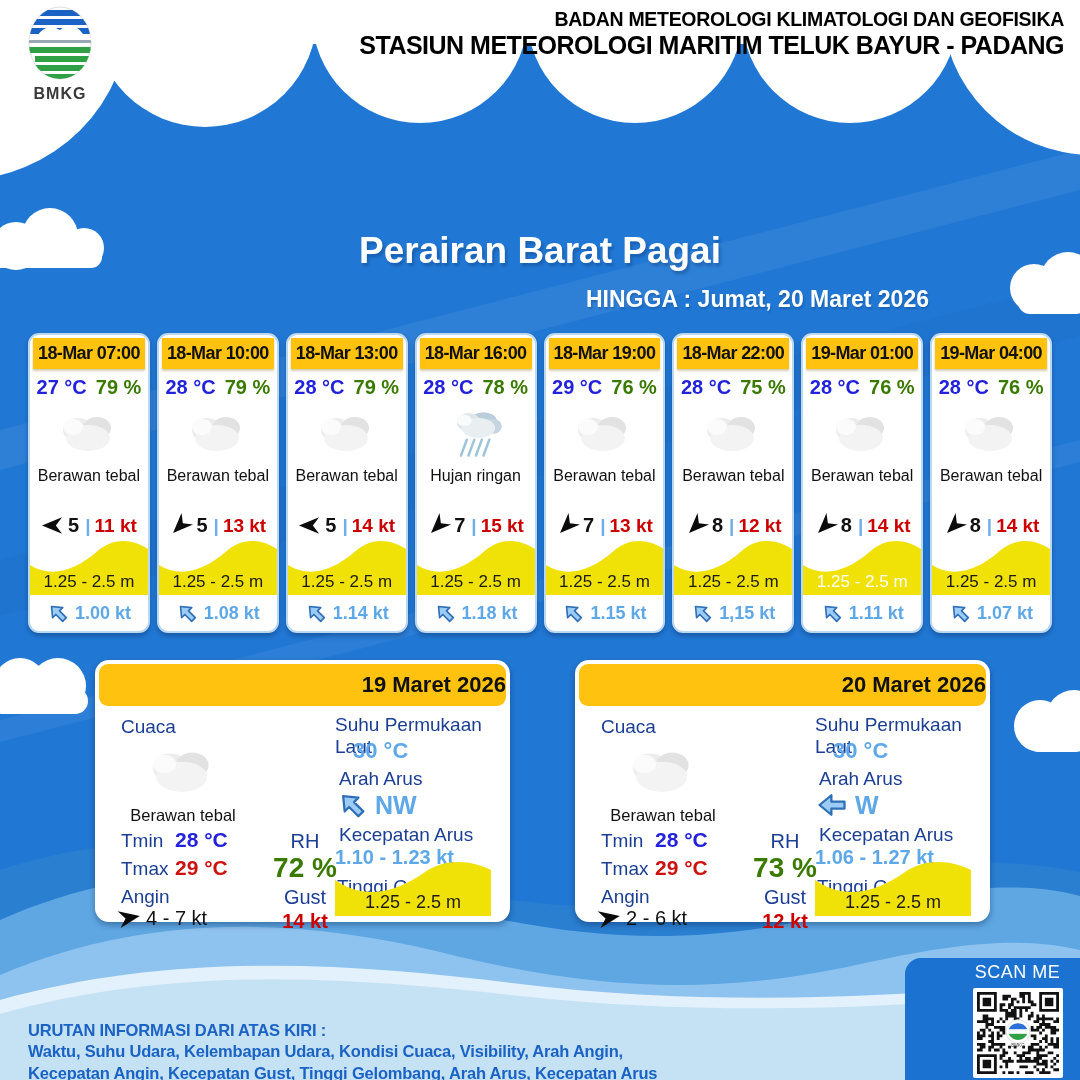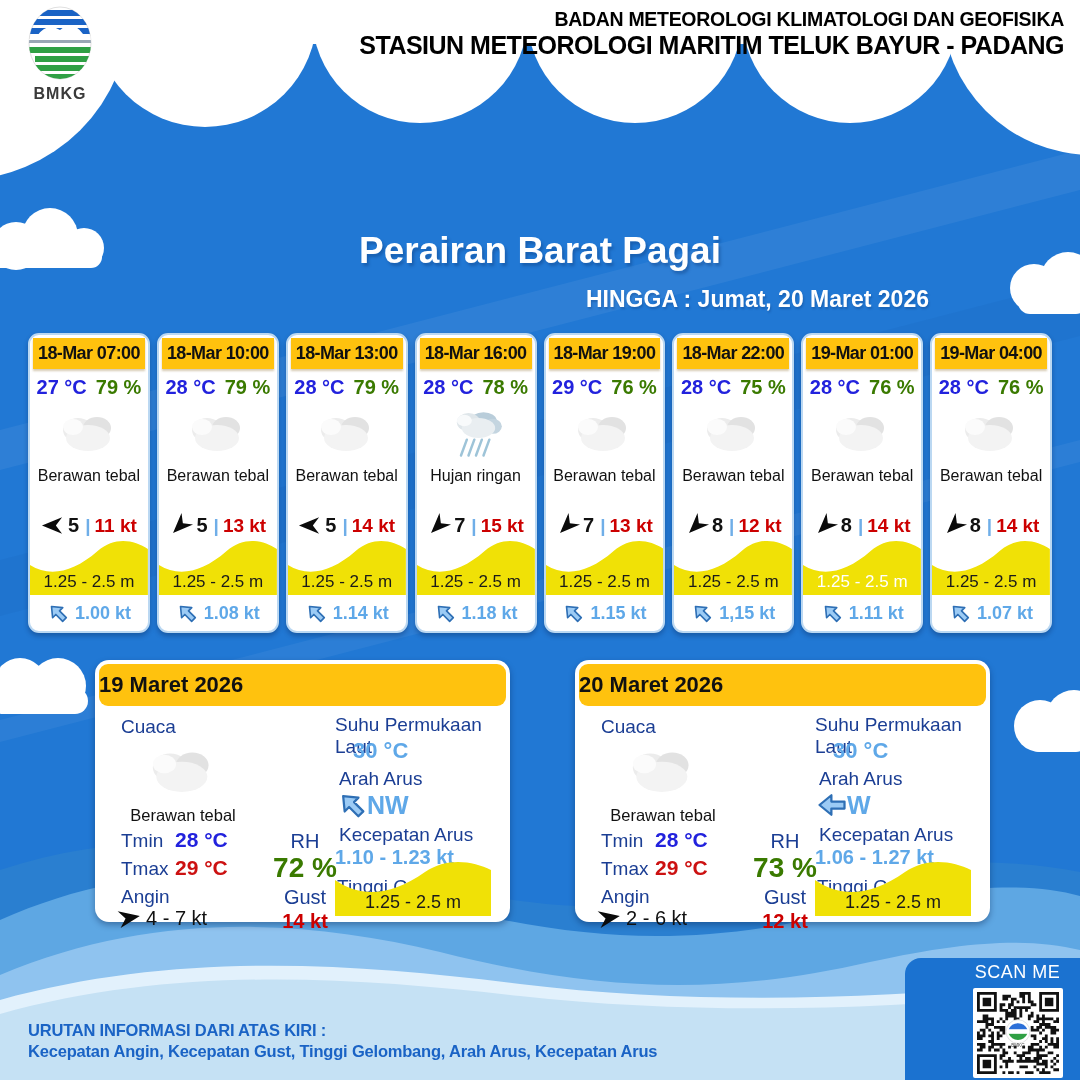--- a/index.html
+++ b/index.html
@@ -47,41 +47,41 @@
   .wavetext{position:absolute;left:0;bottom:3px;width:100%;text-align:center;font-size:17px;color:#1a1a1a;}
   .hcur{height:36px;display:flex;align-items:center;justify-content:center;gap:6px;}
   .carr{width:22px;height:22px;transform-origin:center;}
   .ctext{font-size:18px;font-weight:bold;color:#5FA8E8;}
 
   
   #daily-row{left:95px;top:660px;display:flex;gap:65px;z-index:3;}
   .dcard{position:relative;width:415px;height:262px;background:#fff;border-radius:14px;
     box-shadow:0 3px 6px rgba(0,20,60,.35);}
   .dhead{position:absolute;left:4px;right:4px;top:4px;height:42px;line-height:42px;background:#FFC20E;
-    border-radius:9px;text-align:left;font-size:22px;font-weight:bold;color:#111;}
+    border-radius:9px;text-align:right;font-size:22px;font-weight:bold;color:#111;}
   .dlabel{position:absolute;color:#1B3E94;font-size:19px;}
   .dcard .cuaca{left:26px;top:56px;}
   .dcard .dicon{position:absolute;left:44px;top:82px;width:88px;height:58px;}
   .dcard .dcond{position:absolute;left:8px;top:146px;width:160px;text-align:center;font-size:16.5px;color:#111;}
   .dcard .tmin-l{left:26px;top:170px;}
   .dcard .tmin-v{position:absolute;left:80px;top:168px;font-size:21px;font-weight:bold;color:#2222DD;}
   .dcard .tmax-l{left:26px;top:198px;}
   .dcard .tmax-v{position:absolute;left:80px;top:196px;font-size:21px;font-weight:bold;color:#CC1111;}
   .dcard .angin-l{left:26px;top:226px;}
   .dcard .dwind{position:absolute;left:22px;top:246px;display:flex;align-items:center;gap:5px;}
   .darr{width:24px;height:24px;transform-origin:center;}
   .dcard .dwind span{font-size:20px;font-weight:normal;color:#111;}
   .dcard .rh-l{left:178px;top:170px;width:64px;text-align:center;font-size:20px;}
   .dcard .rh-v{position:absolute;left:170px;top:192px;width:80px;text-align:center;font-size:28px;font-weight:bold;color:#3A7A00;}
   .dcard .gust-l{left:178px;top:226px;width:64px;text-align:center;font-size:20px;}
   .dcard .gust-v{position:absolute;left:178px;top:250px;width:64px;text-align:center;font-size:20px;font-weight:bold;color:#CC0000;}
   .dcard .sst-l{left:240px;top:54px;width:170px;font-size:19px;}
   .dcard .sst-v{position:absolute;left:258px;top:78px;font-size:22px;font-weight:bold;color:#5FA8E8;}
   .dcard .arah-l{left:244px;top:108px;}
-  .dcard .arus-dir{position:absolute;left:242px;top:130px;display:flex;align-items:center;}
+  .dcard .arus-dir{position:absolute;left:242px;top:130px;display:flex;align-items:center;gap:8px;}
   .dcarr{width:30px;height:30px;transform-origin:center;}
   .arus-dir span{font-size:25px;font-weight:bold;color:#5FA8E8;}
   .dcard .kec-l{left:244px;top:164px;}
   .dcard .kec-v{position:absolute;left:240px;top:186px;font-size:20px;font-weight:bold;color:#5FA8E8;}
   .dcard .tg-l{left:242px;top:216px;}
   .dcard .dwave{position:absolute;left:240px;top:238px;width:156px;height:0;}
   .dcard .dwavein{position:relative;width:156px;height:56px;margin-top:-38px;}
   .dwavein svg{position:absolute;left:0;top:0;width:100%;height:100%;}
   .dwavein .wavetext{font-size:18px;}
 
@@ -574,20 +574,21 @@
             </svg>
             <span class="wavetext">1.25 - 2.5 m</span>
           </div>
         </div>
       </div>
 
   </div>
 
   <div class="abs" id="footer-text">
     <div>URUTAN INFORMASI DARI ATAS KIRI :</div>
+    <div>Waktu, Suhu Udara, Kelembapan Udara, Kondisi Cuaca, Visibility, Arah Angin,</div>
     <div>Kecepatan Angin, Kecepatan Gust, Tinggi Gelombang, Arah Arus, Kecepatan Arus</div>
   </div>
 
   <div class="abs" id="qr-panel">
     <div class="scanme">SCAN ME</div>
     <div id="qr-box">
       <svg id="qr-svg" viewBox="0 0 29 29">
           <path d="M0 0h1v1h-1zM1 0h1v1h-1zM2 0h1v1h-1zM3 0h1v1h-1zM4 0h1v1h-1zM5 0h1v1h-1zM6 0h1v1h-1zM0 1h1v1h-1zM6 1h1v1h-1zM0 2h1v1h-1zM2 2h1v1h-1zM3 2h1v1h-1zM4 2h1v1h-1zM6 2h1v1h-1zM0 3h1v1h-1zM2 3h1v1h-1zM3 3h1v1h-1zM4 3h1v1h-1zM6 3h1v1h-1zM0 4h1v1h-1zM2 4h1v1h-1zM3 4h1v1h-1zM4 4h1v1h-1zM6 4h1v1h-1zM0 5h1v1h-1zM6 5h1v1h-1zM0 6h1v1h-1zM1 6h1v1h-1zM2 6h1v1h-1zM3 6h1v1h-1zM4 6h1v1h-1zM5 6h1v1h-1zM6 6h1v1h-1zM22 0h1v1h-1zM23 0h1v1h-1zM24 0h1v1h-1zM25 0h1v1h-1zM26 0h1v1h-1zM27 0h1v1h-1zM28 0h1v1h-1zM22 1h1v1h-1zM28 1h1v1h-1zM22 2h1v1h-1zM24 2h1v1h-1zM25 2h1v1h-1zM26 2h1v1h-1zM28 2h1v1h-1zM22 3h1v1h-1zM24 3h1v1h-1zM25 3h1v1h-1zM26 3h1v1h-1zM28 3h1v1h-1zM22 4h1v1h-1zM24 4h1v1h-1zM25 4h1v1h-1zM26 4h1v1h-1zM28 4h1v1h-1zM22 5h1v1h-1zM28 5h1v1h-1zM22 6h1v1h-1zM23 6h1v1h-1zM24 6h1v1h-1zM25 6h1v1h-1zM26 6h1v1h-1zM27 6h1v1h-1zM28 6h1v1h-1zM0 22h1v1h-1zM1 22h1v1h-1zM2 22h1v1h-1zM3 22h1v1h-1zM4 22h1v1h-1zM5 22h1v1h-1zM6 22h1v1h-1zM0 23h1v1h-1zM6 23h1v1h-1zM0 24h1v1h-1zM2 24h1v1h-1zM3 24h1v1h-1zM4 24h1v1h-1zM6 24h1v1h-1zM0 25h1v1h-1zM2 25h1v1h-1zM3 25h1v1h-1zM4 25h1v1h-1zM6 25h1v1h-1zM0 26h1v1h-1zM2 26h1v1h-1zM3 26h1v1h-1zM4 26h1v1h-1zM6 26h1v1h-1zM0 27h1v1h-1zM6 27h1v1h-1zM0 28h1v1h-1zM1 28h1v1h-1zM2 28h1v1h-1zM3 28h1v1h-1zM4 28h1v1h-1zM5 28h1v1h-1zM6 28h1v1h-1zM15 0h1v1h-1zM16 0h1v1h-1zM17 0h1v1h-1zM18 0h1v1h-1zM9 1h1v1h-1zM10 1h1v1h-1zM11 1h1v1h-1zM15 1h1v1h-1zM16 1h1v1h-1zM18 1h1v1h-1zM9 2h1v1h-1zM10 2h1v1h-1zM12 2h1v1h-1zM13 2h1v1h-1zM16 2h1v1h-1zM18 2h1v1h-1zM12 3h1v1h-1zM14 3h1v1h-1zM16 3h1v1h-1zM18 3h1v1h-1zM19 3h1v1h-1zM8 4h1v1h-1zM9 4h1v1h-1zM11 4h1v1h-1zM12 4h1v1h-1zM19 4h1v1h-1zM20 4h1v1h-1zM8 5h1v1h-1zM11 5h1v1h-1zM13 5h1v1h-1zM14 5h1v1h-1zM15 5h1v1h-1zM16 5h1v1h-1zM17 5h1v1h-1zM18 5h1v1h-1zM8 6h1v1h-1zM9 6h1v1h-1zM10 6h1v1h-1zM12 6h1v1h-1zM13 6h1v1h-1zM15 6h1v1h-1zM17 6h1v1h-1zM10 7h1v1h-1zM11 7h1v1h-1zM12 7h1v1h-1zM13 7h1v1h-1zM15 7h1v1h-1zM19 7h1v1h-1zM2 8h1v1h-1zM3 8h1v1h-1zM10 8h1v1h-1zM11 8h1v1h-1zM12 8h1v1h-1zM13 8h1v1h-1zM15 8h1v1h-1zM18 8h1v1h-1zM19 8h1v1h-1zM21 8h1v1h-1zM23 8h1v1h-1zM2 9h1v1h-1zM3 9h1v1h-1zM4 9h1v1h-1zM5 9h1v1h-1zM8 9h1v1h-1zM10 9h1v1h-1zM13 9h1v1h-1zM14 9h1v1h-1zM18 9h1v1h-1zM21 9h1v1h-1zM22 9h1v1h-1zM23 9h1v1h-1zM24 9h1v1h-1zM25 9h1v1h-1zM26 9h1v1h-1zM28 9h1v1h-1zM0 10h1v1h-1zM1 10h1v1h-1zM2 10h1v1h-1zM3 10h1v1h-1zM5 10h1v1h-1zM7 10h1v1h-1zM9 10h1v1h-1zM20 10h1v1h-1zM21 10h1v1h-1zM23 10h1v1h-1zM27 10h1v1h-1zM28 10h1v1h-1zM3 11h1v1h-1zM4 11h1v1h-1zM5 11h1v1h-1zM22 11h1v1h-1zM23 11h1v1h-1zM24 11h1v1h-1zM25 11h1v1h-1zM3 12h1v1h-1zM6 12h1v1h-1zM7 12h1v1h-1zM8 12h1v1h-1zM9 12h1v1h-1zM19 12h1v1h-1zM21 12h1v1h-1zM22 12h1v1h-1zM24 12h1v1h-1zM25 12h1v1h-1zM26 12h1v1h-1zM27 12h1v1h-1zM1 13h1v1h-1zM2 13h1v1h-1zM4 13h1v1h-1zM8 13h1v1h-1zM9 13h1v1h-1zM19 13h1v1h-1zM20 13h1v1h-1zM21 13h1v1h-1zM23 13h1v1h-1zM26 13h1v1h-1zM27 13h1v1h-1zM28 13h1v1h-1zM0 14h1v1h-1zM2 14h1v1h-1zM5 14h1v1h-1zM7 14h1v1h-1zM9 14h1v1h-1zM22 14h1v1h-1zM26 14h1v1h-1zM27 14h1v1h-1zM0 15h1v1h-1zM1 15h1v1h-1zM2 15h1v1h-1zM4 15h1v1h-1zM5 15h1v1h-1zM7 15h1v1h-1zM8 15h1v1h-1zM19 15h1v1h-1zM20 15h1v1h-1zM24 15h1v1h-1zM0 16h1v1h-1zM1 16h1v1h-1zM5 16h1v1h-1zM7 16h1v1h-1zM20 16h1v1h-1zM23 16h1v1h-1zM24 16h1v1h-1zM26 16h1v1h-1zM28 16h1v1h-1zM4 17h1v1h-1zM5 17h1v1h-1zM22 17h1v1h-1zM24 17h1v1h-1zM26 17h1v1h-1zM28 17h1v1h-1zM0 18h1v1h-1zM1 18h1v1h-1zM2 18h1v1h-1zM5 18h1v1h-1zM6 18h1v1h-1zM7 18h1v1h-1zM8 18h1v1h-1zM9 18h1v1h-1zM19 18h1v1h-1zM20 18h1v1h-1zM21 18h1v1h-1zM25 18h1v1h-1zM26 18h1v1h-1zM27 18h1v1h-1zM28 18h1v1h-1zM1 19h1v1h-1zM2 19h1v1h-1zM4 19h1v1h-1zM5 19h1v1h-1zM8 19h1v1h-1zM11 19h1v1h-1zM13 19h1v1h-1zM16 19h1v1h-1zM18 19h1v1h-1zM19 19h1v1h-1zM22 19h1v1h-1zM24 19h1v1h-1zM27 19h1v1h-1zM28 19h1v1h-1zM0 20h1v1h-1zM1 20h1v1h-1zM4 20h1v1h-1zM6 20h1v1h-1zM7 20h1v1h-1zM9 20h1v1h-1zM18 20h1v1h-1zM19 20h1v1h-1zM20 20h1v1h-1zM21 20h1v1h-1zM22 20h1v1h-1zM23 20h1v1h-1zM9 21h1v1h-1zM10 21h1v1h-1zM13 21h1v1h-1zM16 21h1v1h-1zM17 21h1v1h-1zM18 21h1v1h-1zM21 21h1v1h-1zM25 21h1v1h-1zM26 21h1v1h-1zM8 22h1v1h-1zM9 22h1v1h-1zM14 22h1v1h-1zM15 22h1v1h-1zM16 22h1v1h-1zM21 22h1v1h-1zM22 22h1v1h-1zM23 22h1v1h-1zM24 22h1v1h-1zM28 22h1v1h-1zM8 23h1v1h-1zM11 23h1v1h-1zM15 23h1v1h-1zM17 23h1v1h-1zM18 23h1v1h-1zM20 23h1v1h-1zM21 23h1v1h-1zM22 23h1v1h-1zM27 23h1v1h-1zM9 24h1v1h-1zM10 24h1v1h-1zM11 24h1v1h-1zM12 24h1v1h-1zM14 24h1v1h-1zM15 24h1v1h-1zM16 24h1v1h-1zM17 24h1v1h-1zM18 24h1v1h-1zM19 24h1v1h-1zM20 24h1v1h-1zM21 24h1v1h-1zM23 24h1v1h-1zM24 24h1v1h-1zM26 24h1v1h-1zM28 24h1v1h-1zM10 25h1v1h-1zM21 25h1v1h-1zM22 25h1v1h-1zM23 25h1v1h-1zM24 25h1v1h-1zM27 25h1v1h-1zM8 26h1v1h-1zM10 26h1v1h-1zM15 26h1v1h-1zM16 26h1v1h-1zM17 26h1v1h-1zM20 26h1v1h-1zM24 26h1v1h-1zM26 26h1v1h-1zM21 27h1v1h-1zM23 27h1v1h-1zM27 27h1v1h-1zM28 27h1v1h-1zM9 28h1v1h-1zM11 28h1v1h-1zM12 28h1v1h-1zM14 28h1v1h-1zM17 28h1v1h-1zM18 28h1v1h-1zM19 28h1v1h-1zM22 28h1v1h-1zM23 28h1v1h-1zM24 28h1v1h-1zM25 28h1v1h-1z" fill="#111"></path>
           <circle cx="14.5" cy="14" r="4.2" fill="#fff" stroke="#ddd" stroke-width="0.3"></circle>
           <path d="M11.2,13.2 a3.6,3.6 0 0 1 6.6,0 z" fill="#2B6FD8"></path>

